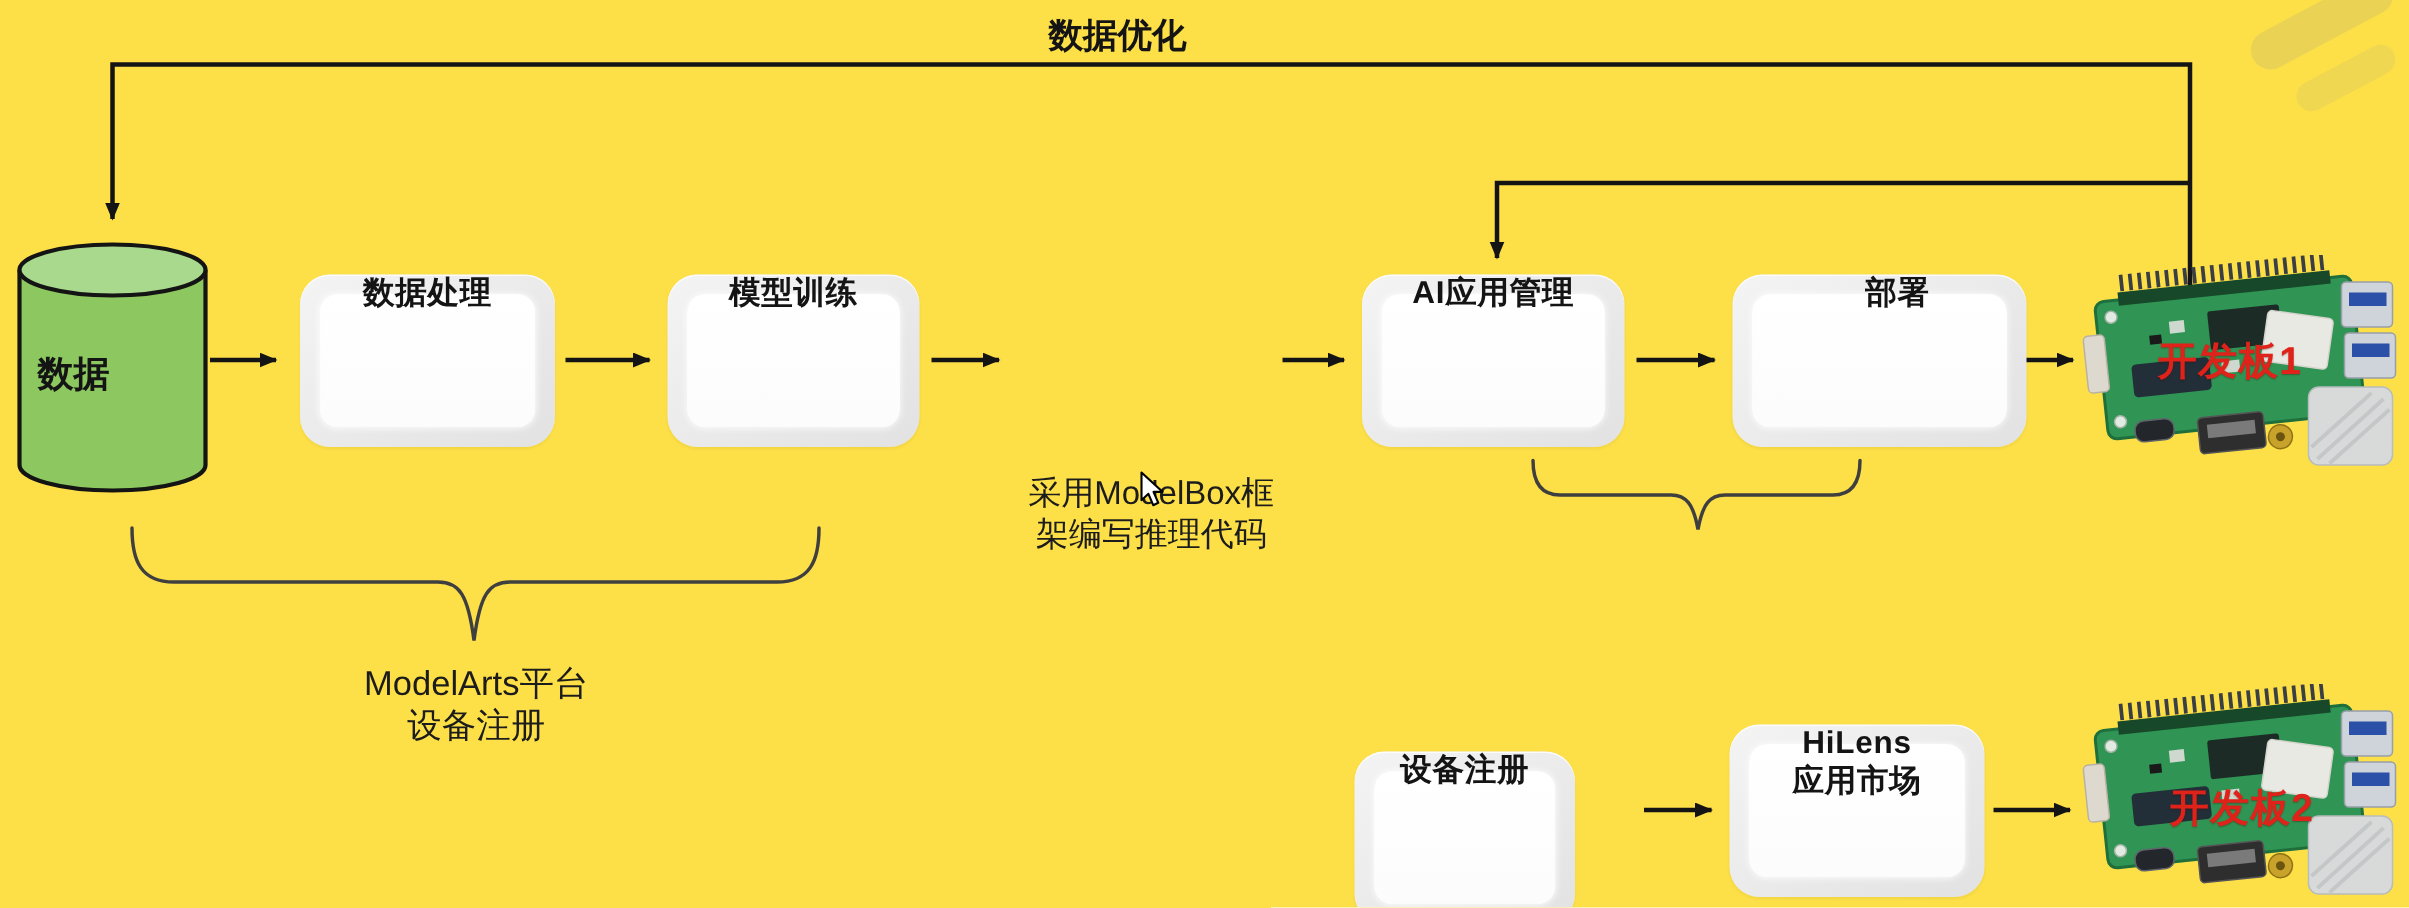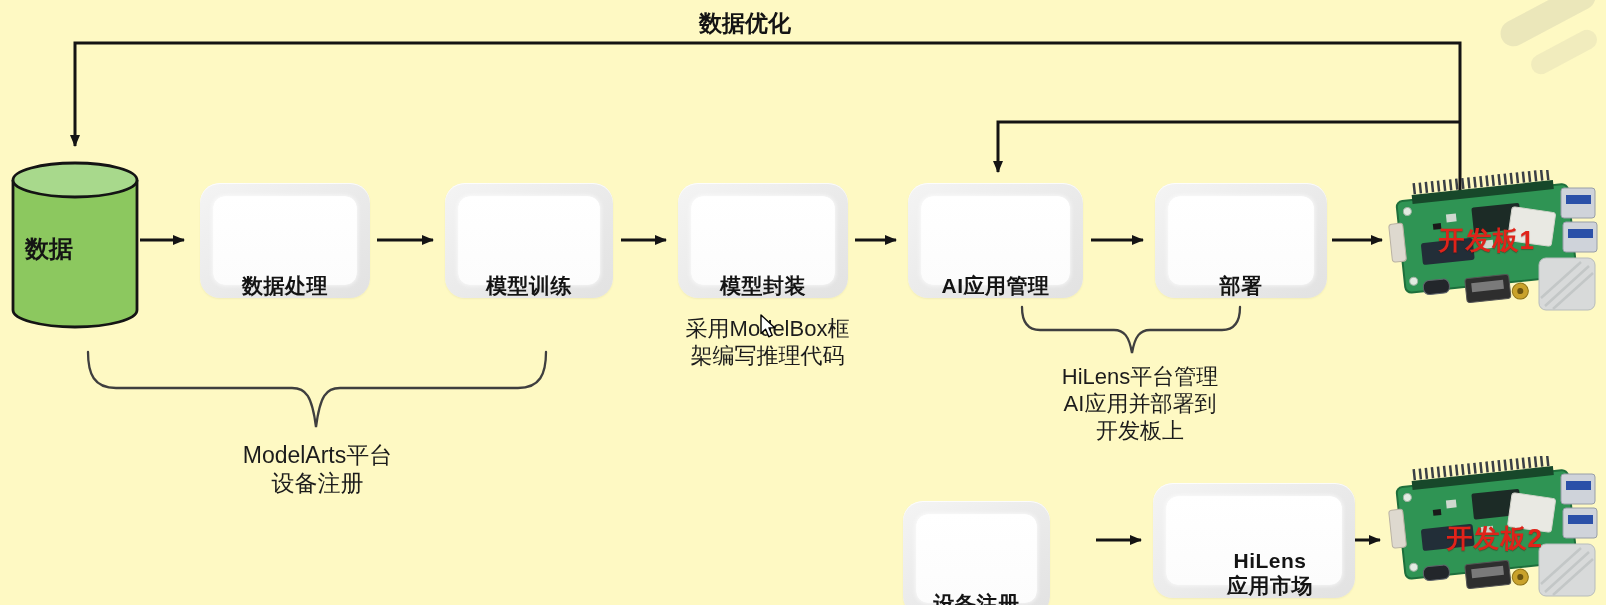--- a/index.html
+++ b/index.html
@@ -1,26 +1,26 @@
 <!DOCTYPE html>
 <html><head>
 <meta charset="utf-8">
 <style>
   html,body{margin:0;padding:0;background:#fff;}
   #stage{
-    position:relative;width:1606px;height:605px;overflow:hidden;background:#fef9c3;
+    position:relative;width:1606px;height:605px;overflow:hidden;background:#fde047;
     font-family:"Liberation Sans","DejaVu Sans",sans-serif;color:#111;
   }
   .abs{position:absolute;}
   
   .node{
     position:absolute;height:115px;border-radius:20px;
     background:linear-gradient(145deg,#f4f4f4 0%,#e7e7e7 70%,#e2e2e2 100%);
     box-shadow:inset 0 1px 0 rgba(255,255,255,.8), 0 1px 2px rgba(0,0,0,.05);
-    display:flex;align-items:flex-end;justify-content:center;
+    display:flex;align-items:flex-start;justify-content:center;
   }
   .node-inner{
     position:absolute;inset:13px;border-radius:12px;
     background:linear-gradient(180deg,#ffffff 0%,#fcfcfc 100%);
     box-shadow:0 0 5px rgba(255,255,255,.9), inset 0 0 1px rgba(0,0,0,.04);
   }
   .node-label{
     position:relative;z-index:2;font-weight:bold;font-size:21px;line-height:1.2;
     text-align:center;white-space:pre-line;color:#141414;letter-spacing:.5px;
   }
@@ -83,38 +83,34 @@
   <div class="db-label" style="left:25px;top:233px;width:100px;">数据</div>
 
   <div class="node" style="left:200px;top:183px;width:170px;">
     <div class="node-inner"></div>
     <div class="node-label">数据处理</div>
   </div>
   <div class="node" style="left:445px;top:183px;width:168px;">
     <div class="node-inner"></div>
     <div class="node-label">模型训练</div>
   </div>
-  <div class="node" style="left:678px;top:183px;width:170px;">
-    <div class="node-inner"></div>
-    <div class="node-label">模型封装</div>
-  </div>
   <div class="node" style="left:908px;top:183px;width:175px;">
     <div class="node-inner"></div>
     <div class="node-label">AI应用管理</div>
   </div>
-  <div class="node" style="left:1155px;top:183px;width:172px;">
+  <div class="node" style="left:1155px;top:183px;width:172px;padding-left:24px;">
     <div class="node-inner"></div>
     <div class="node-label">部署</div>
   </div>
 
   <div class="node" style="left:903px;top:501px;width:147px;">
     <div class="node-inner"></div>
     <div class="node-label">设备注册</div>
   </div>
-  <div class="node" style="left:1153px;top:483px;width:170px;padding-left:32px;">
+  <div class="node" style="left:1153px;top:483px;width:170px;">
     <div class="node-inner"></div>
     <div class="node-label">HiLens
 应用市场</div>
   </div>
 
   <svg class="abs" style="left:1383px;top:170px;z-index:5;" width="215" height="145" viewBox="0 0 215 145">
     <g transform="rotate(-6 107 72)">
       <rect x="18" y="22" width="172" height="92" rx="6" fill="#2f9454" stroke="#1e6f3c" stroke-width="2"></rect>
       <line x1="36" y1="11" x2="174" y2="11" stroke="#3a3f45" stroke-width="11" stroke-dasharray="2.5 3.6"></line>
       <rect x="34" y="17" width="142" height="9" fill="#17482a"></rect>
@@ -176,21 +172,18 @@
       <rect x="156" y="88" width="56" height="52" rx="7" fill="#d8dada" stroke="#b7bcbc"></rect>
       <path d="M162,136 L206,96 M170,139 L210,103 M158,128 L198,92" stroke="#c3c7c7" stroke-width="2.5" fill="none"></path>
     </g>
   </svg>
   <div class="board-label" style="left:1428px;top:521px;width:115px;">开发板2</div>
 
   <div class="note" style="left:645px;top:316px;width:245px;">采用ModelBox框
 架编写推理代码</div>
   <div class="note" style="left:205px;top:441px;width:225px;font-size:23px;">ModelArts平台
 设备注册</div>
-  <div class="note" style="left:1030px;top:364px;width:220px;">HiLens平台管理
-AI应用并部署到
-开发板上</div>
 
   <svg class="abs" style="left:758px;top:314px;z-index:9;" width="24" height="26" viewBox="0 0 24 26">
     <path d="M3,1 L3,19.5 L7.6,15.2 L10.8,22.8 L14.2,21.2 L11,13.9 L17,13.9 Z" fill="#ffffff" stroke="#000000" stroke-width="1.4" stroke-linejoin="round"></path>
   </svg>
 
 </div>
 
 </body></html>

